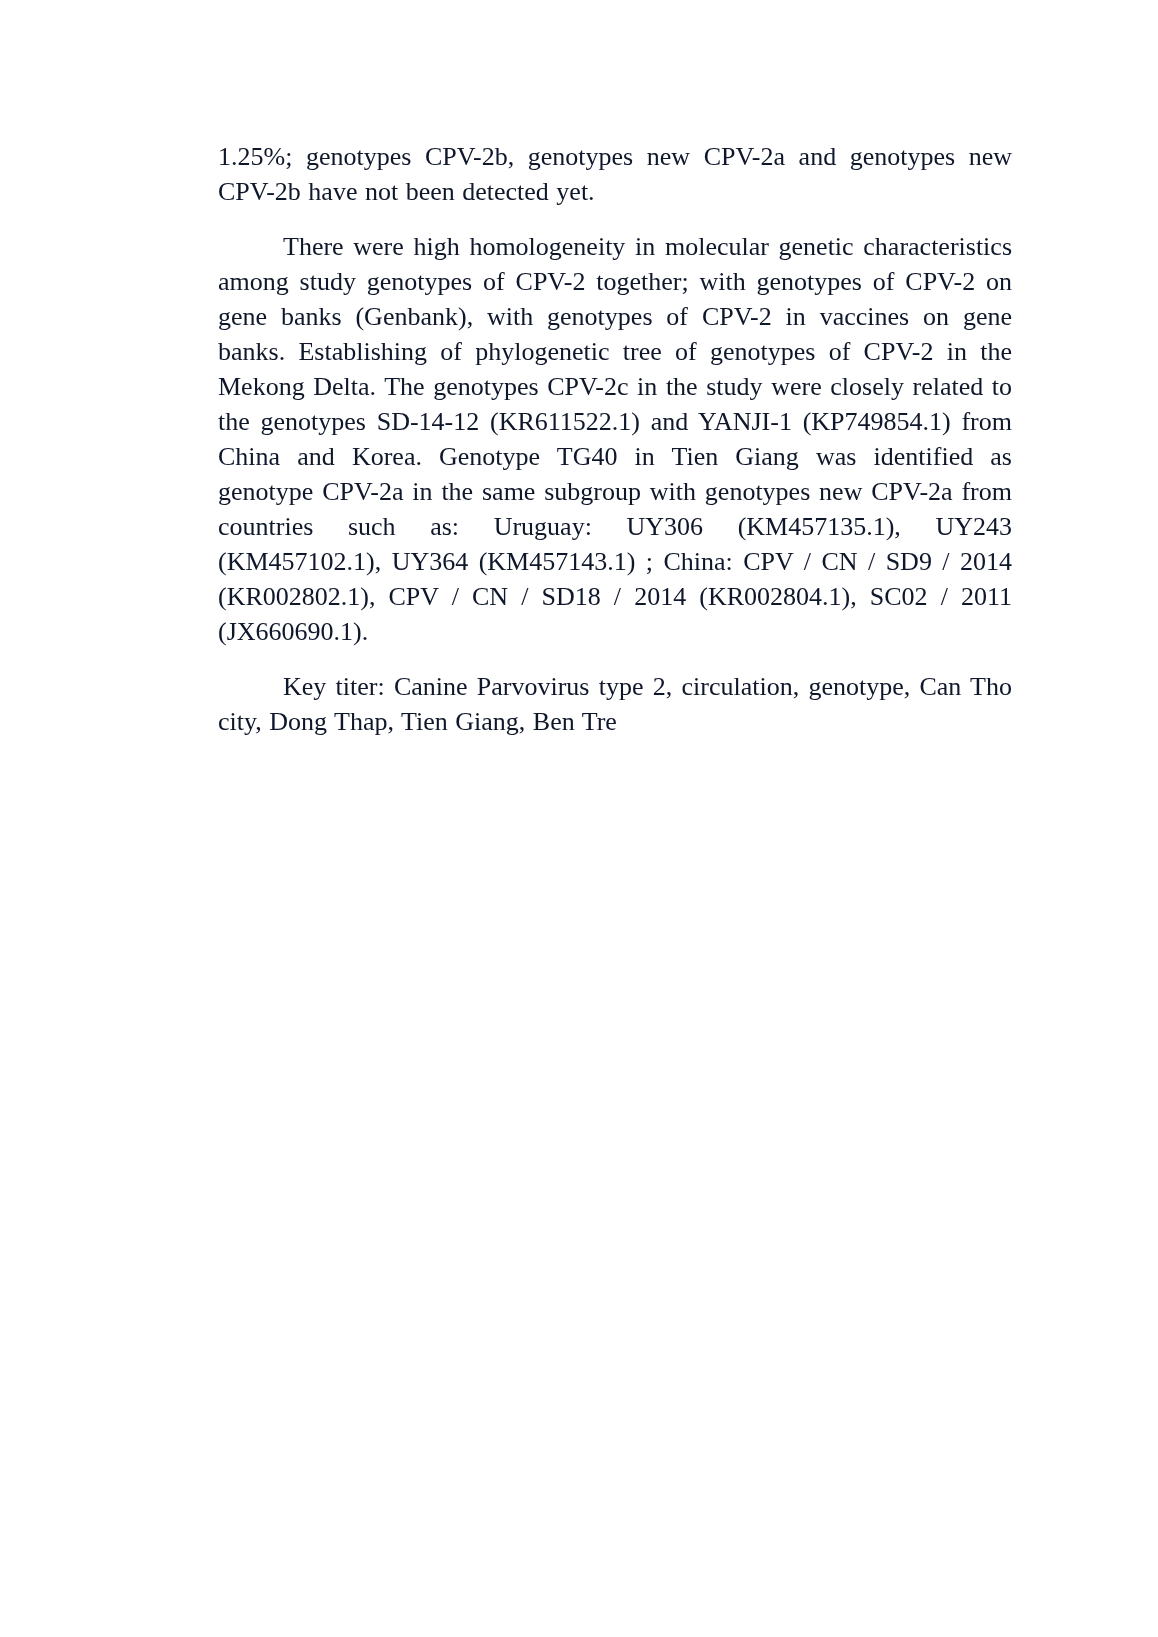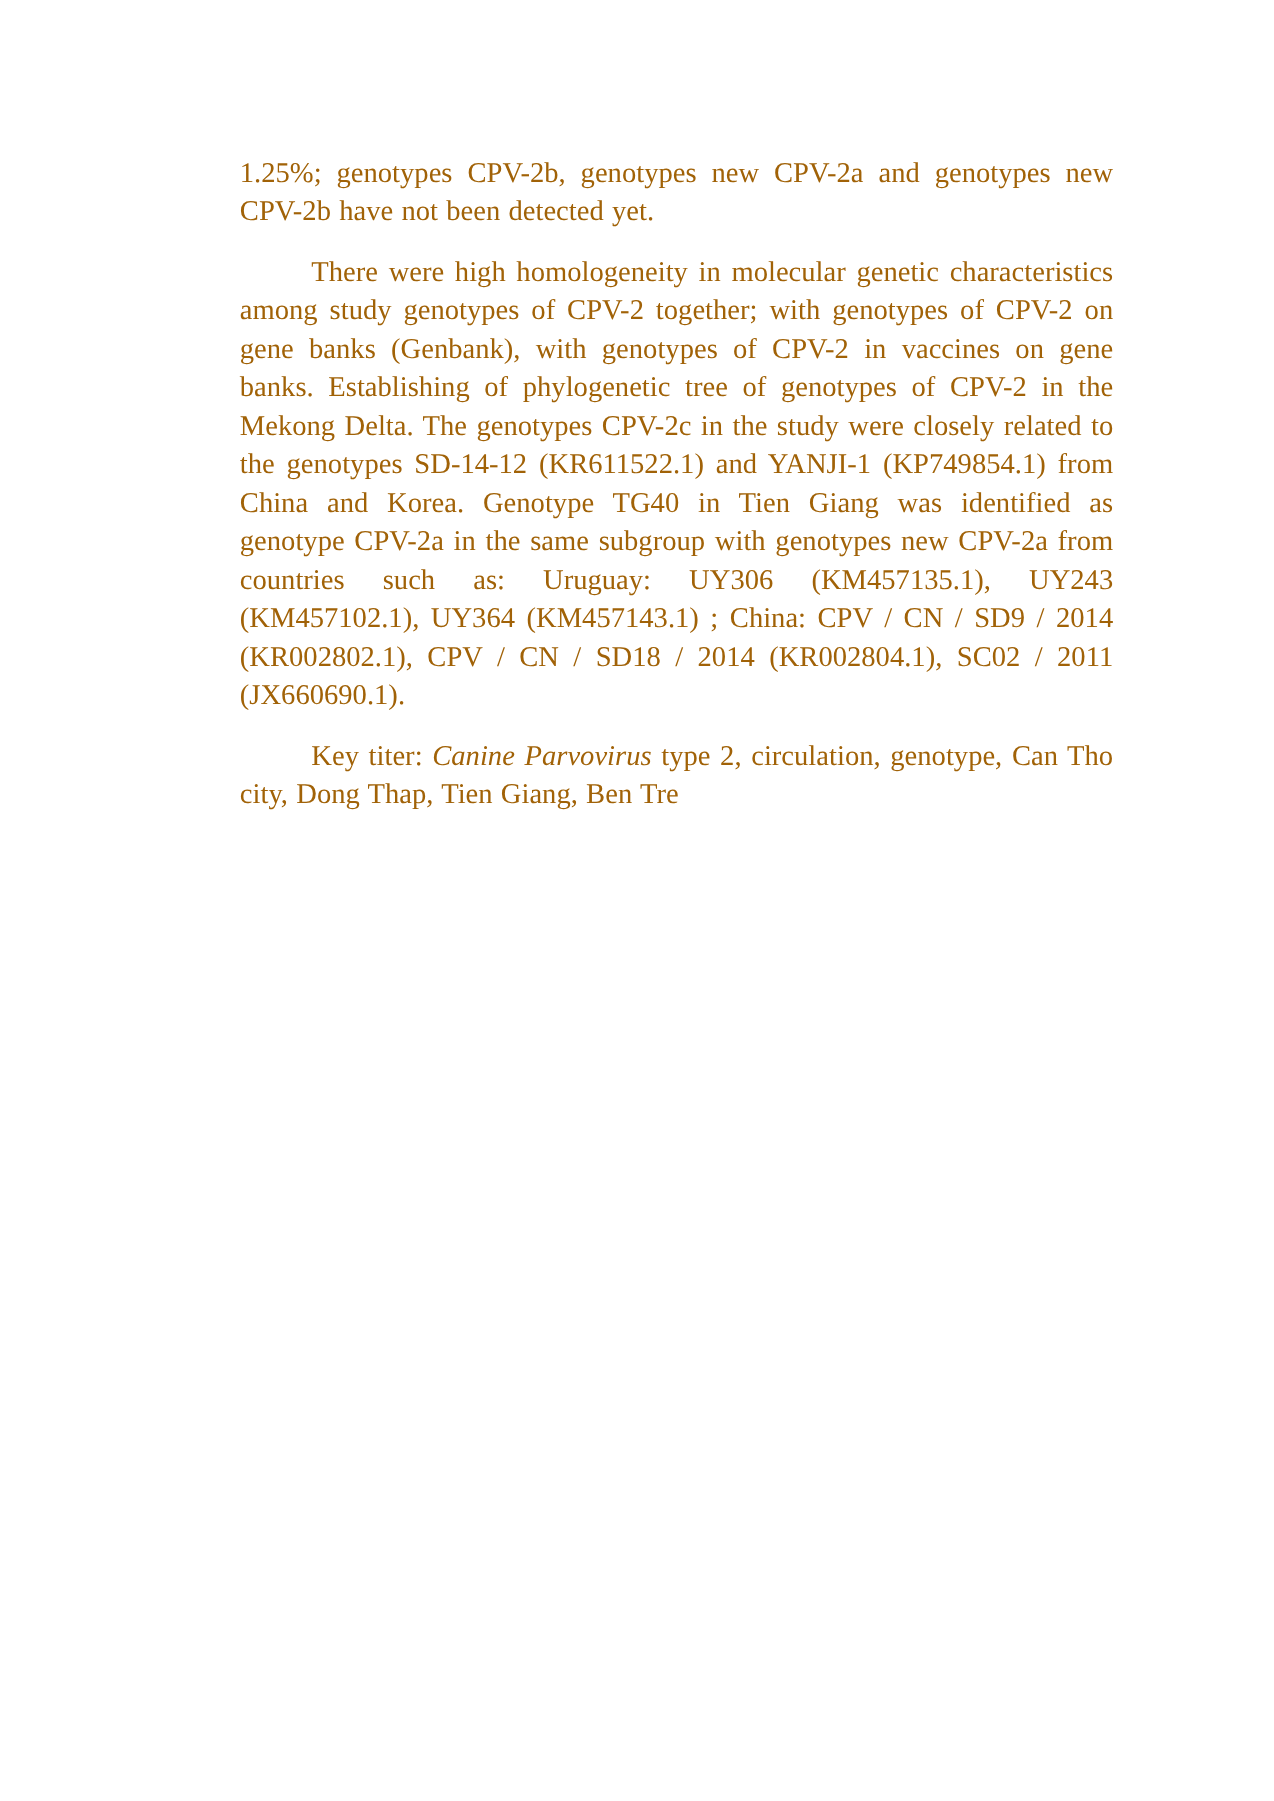--- a/index.html
+++ b/index.html
@@ -5,21 +5,21 @@
   html, body {
     margin: 0;
     padding: 0;
     background: #ffffff;
   }
   .page {
     position: relative;
     width: 1158px;
     height: 1147px;
     background: #ffffff;
-    color: #a16207;
+    color: #0f172a;
     font-family: "Liberation Serif", "DejaVu Serif", serif;
     overflow: hidden;
   }
   .text-block {
     position: absolute;
     left: 218px;
     top: 139px;
     width: 794px;
   }
   .para {
@@ -27,21 +27,20 @@
     line-height: 35px;
     text-align: justify;
     margin: 0 0 3px 0;
     word-spacing: 1px;
   }
   .para.indent {
     text-indent: 65px;
     margin-top: 20px;
   }
   .italic {
-    font-style: italic;
   }
   .page-number {
     position: absolute;
     left: 218px;
     top: 1460px;
     width: 794px;
     text-align: right;
     font-size: 24px;
     line-height: 35px;
   }

